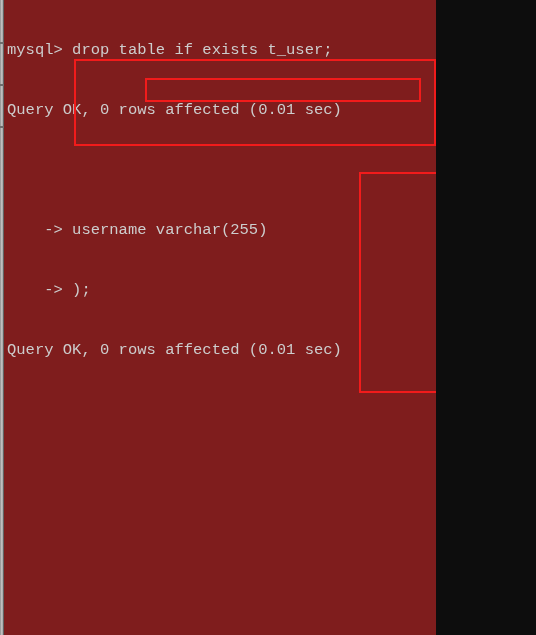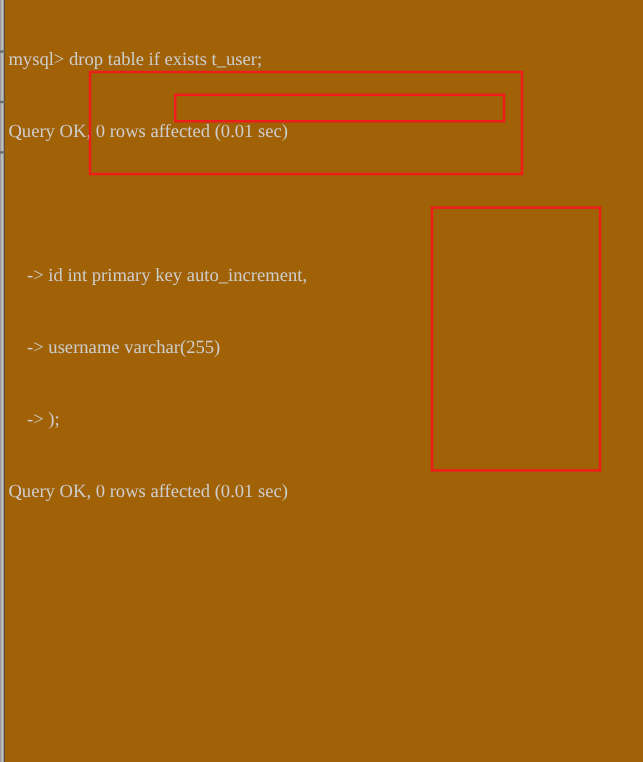--- a/index.html
+++ b/index.html
@@ -3,25 +3,25 @@
 <meta charset="utf-8">
 <title>MySQL Terminal</title>
 <style>
   html, body {
     margin: 0;
     padding: 0;
     background: #0d0d0d;
   }
   #terminal {
     position: relative;
-    width: 536px;
+    width: 436px;
     height: 635px;
-    background: #a16207;
+    background: #7f1d1d;
     overflow: hidden;
-    font-family: Liberation Serif, serif;
+    font-family: Liberation Mono, monospace;
   }
   
   .edge-strip {
     position: absolute;
     left: 0;
     top: 0;
     width: 4px;
     height: 635px;
     background: linear-gradient(to right, #8a8a8a 0%, #c9c9c9 45%, #9a9a9a 75%, #2a2a2a 100%);
   }
@@ -70,21 +70,20 @@
   <div class="edge-strip">
     <div class="edge-notch" style="top:42px"></div>
     <div class="edge-notch" style="top:84px"></div>
     <div class="edge-notch" style="top:126px"></div>
   </div>
 
   <div id="console">
     <div class="line">mysql&gt; drop table if exists t_user;</div>
     <div class="line">Query OK, 0 rows affected (0.01 sec)</div>
     <div class="line blank"></div>
-    <div class="line">    -&gt; id int primary key auto_increment,</div>
     <div class="line">    -&gt; username varchar(255)</div>
     <div class="line">    -&gt; );</div>
     <div class="line">Query OK, 0 rows affected (0.01 sec)</div>
     <div class="line blank"></div>
     
     
     
     
     
     

